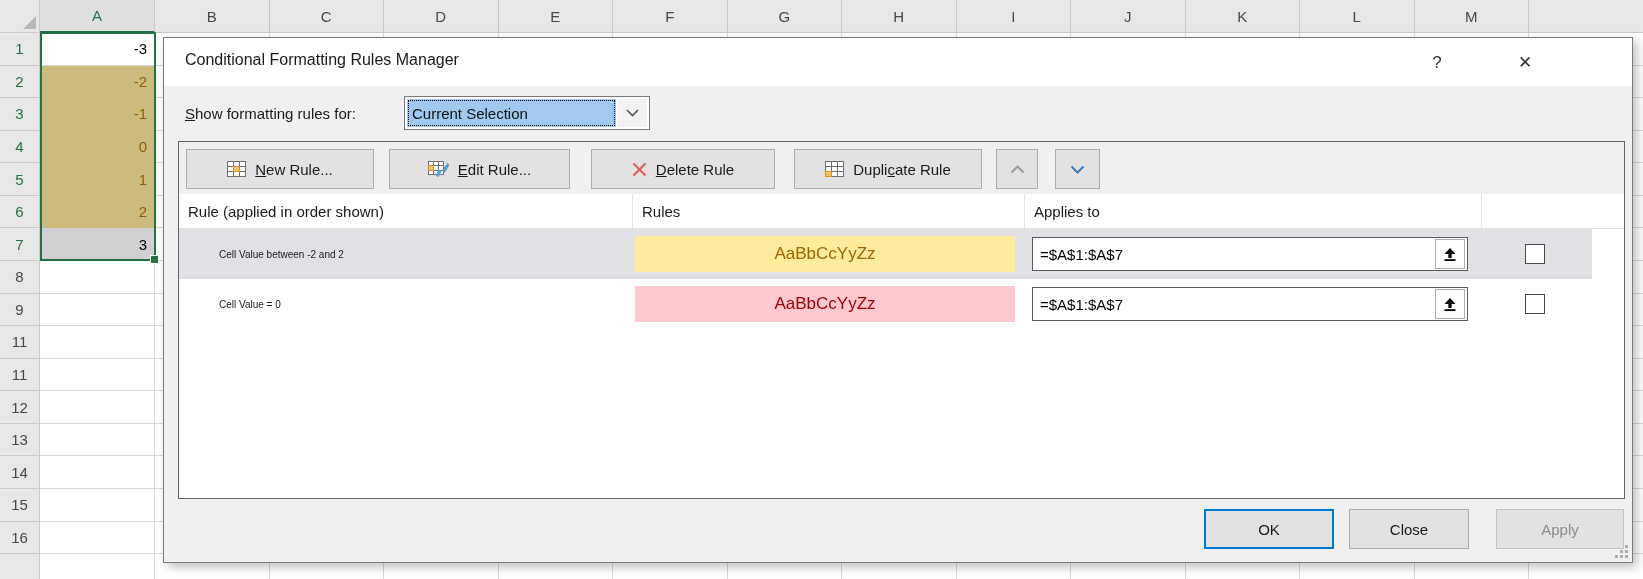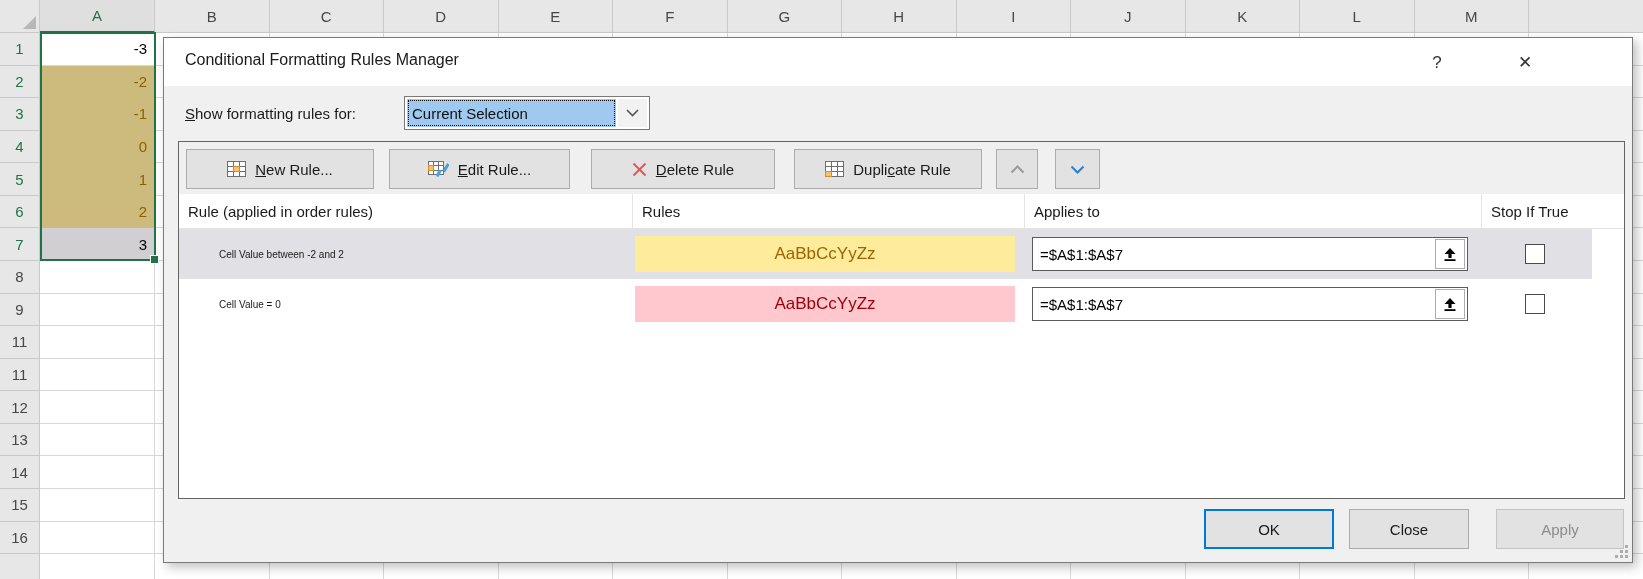--- a/index.html
+++ b/index.html
@@ -430,24 +430,23 @@
           </svg>
       </div>
       <div class="arrbtn" style="left:876px;width:45px;">
         <svg width="15" height="9" viewBox="0 0 15 9">
             <polyline points="1.5,1.5 7.5,7.5 13.5,1.5" fill="none" stroke="#2F80C3" stroke-width="2"></polyline>
           </svg>
       </div>
 
       <div class="list">
         <div class="lhead">
-          <div class="hc" style="left:0;width:454px;">Rule (applied in order rules)</div>
+          <div class="hc" style="left:0;width:454px;">Rule (applied in order shown)</div>
           <div class="hc" style="left:454px;width:392px;">Rules</div>
           <div class="hc" style="left:846px;width:457px;">Applies to</div>
-          <div class="hc" style="left:1303px;width:110px;border-right:none;">Stop If True</div>
         </div>
 
         <div class="rrow selected" style="top:35px;" id="rule-row-0">
           <div class="rbg"></div>
           <span class="rtext">Cell Value between -2 and 2</span>
           <div class="swatch" id="swatch-0" style="background: rgb(255, 235, 156); color: rgb(156, 101, 0);">AaBbCcYyZz</div>
           <div class="applies">
             <input type="text" value="=$A$1:$A$7" style="">
             <span class="rangebtn">
               <svg width="14" height="15" viewBox="0 0 14 15">

